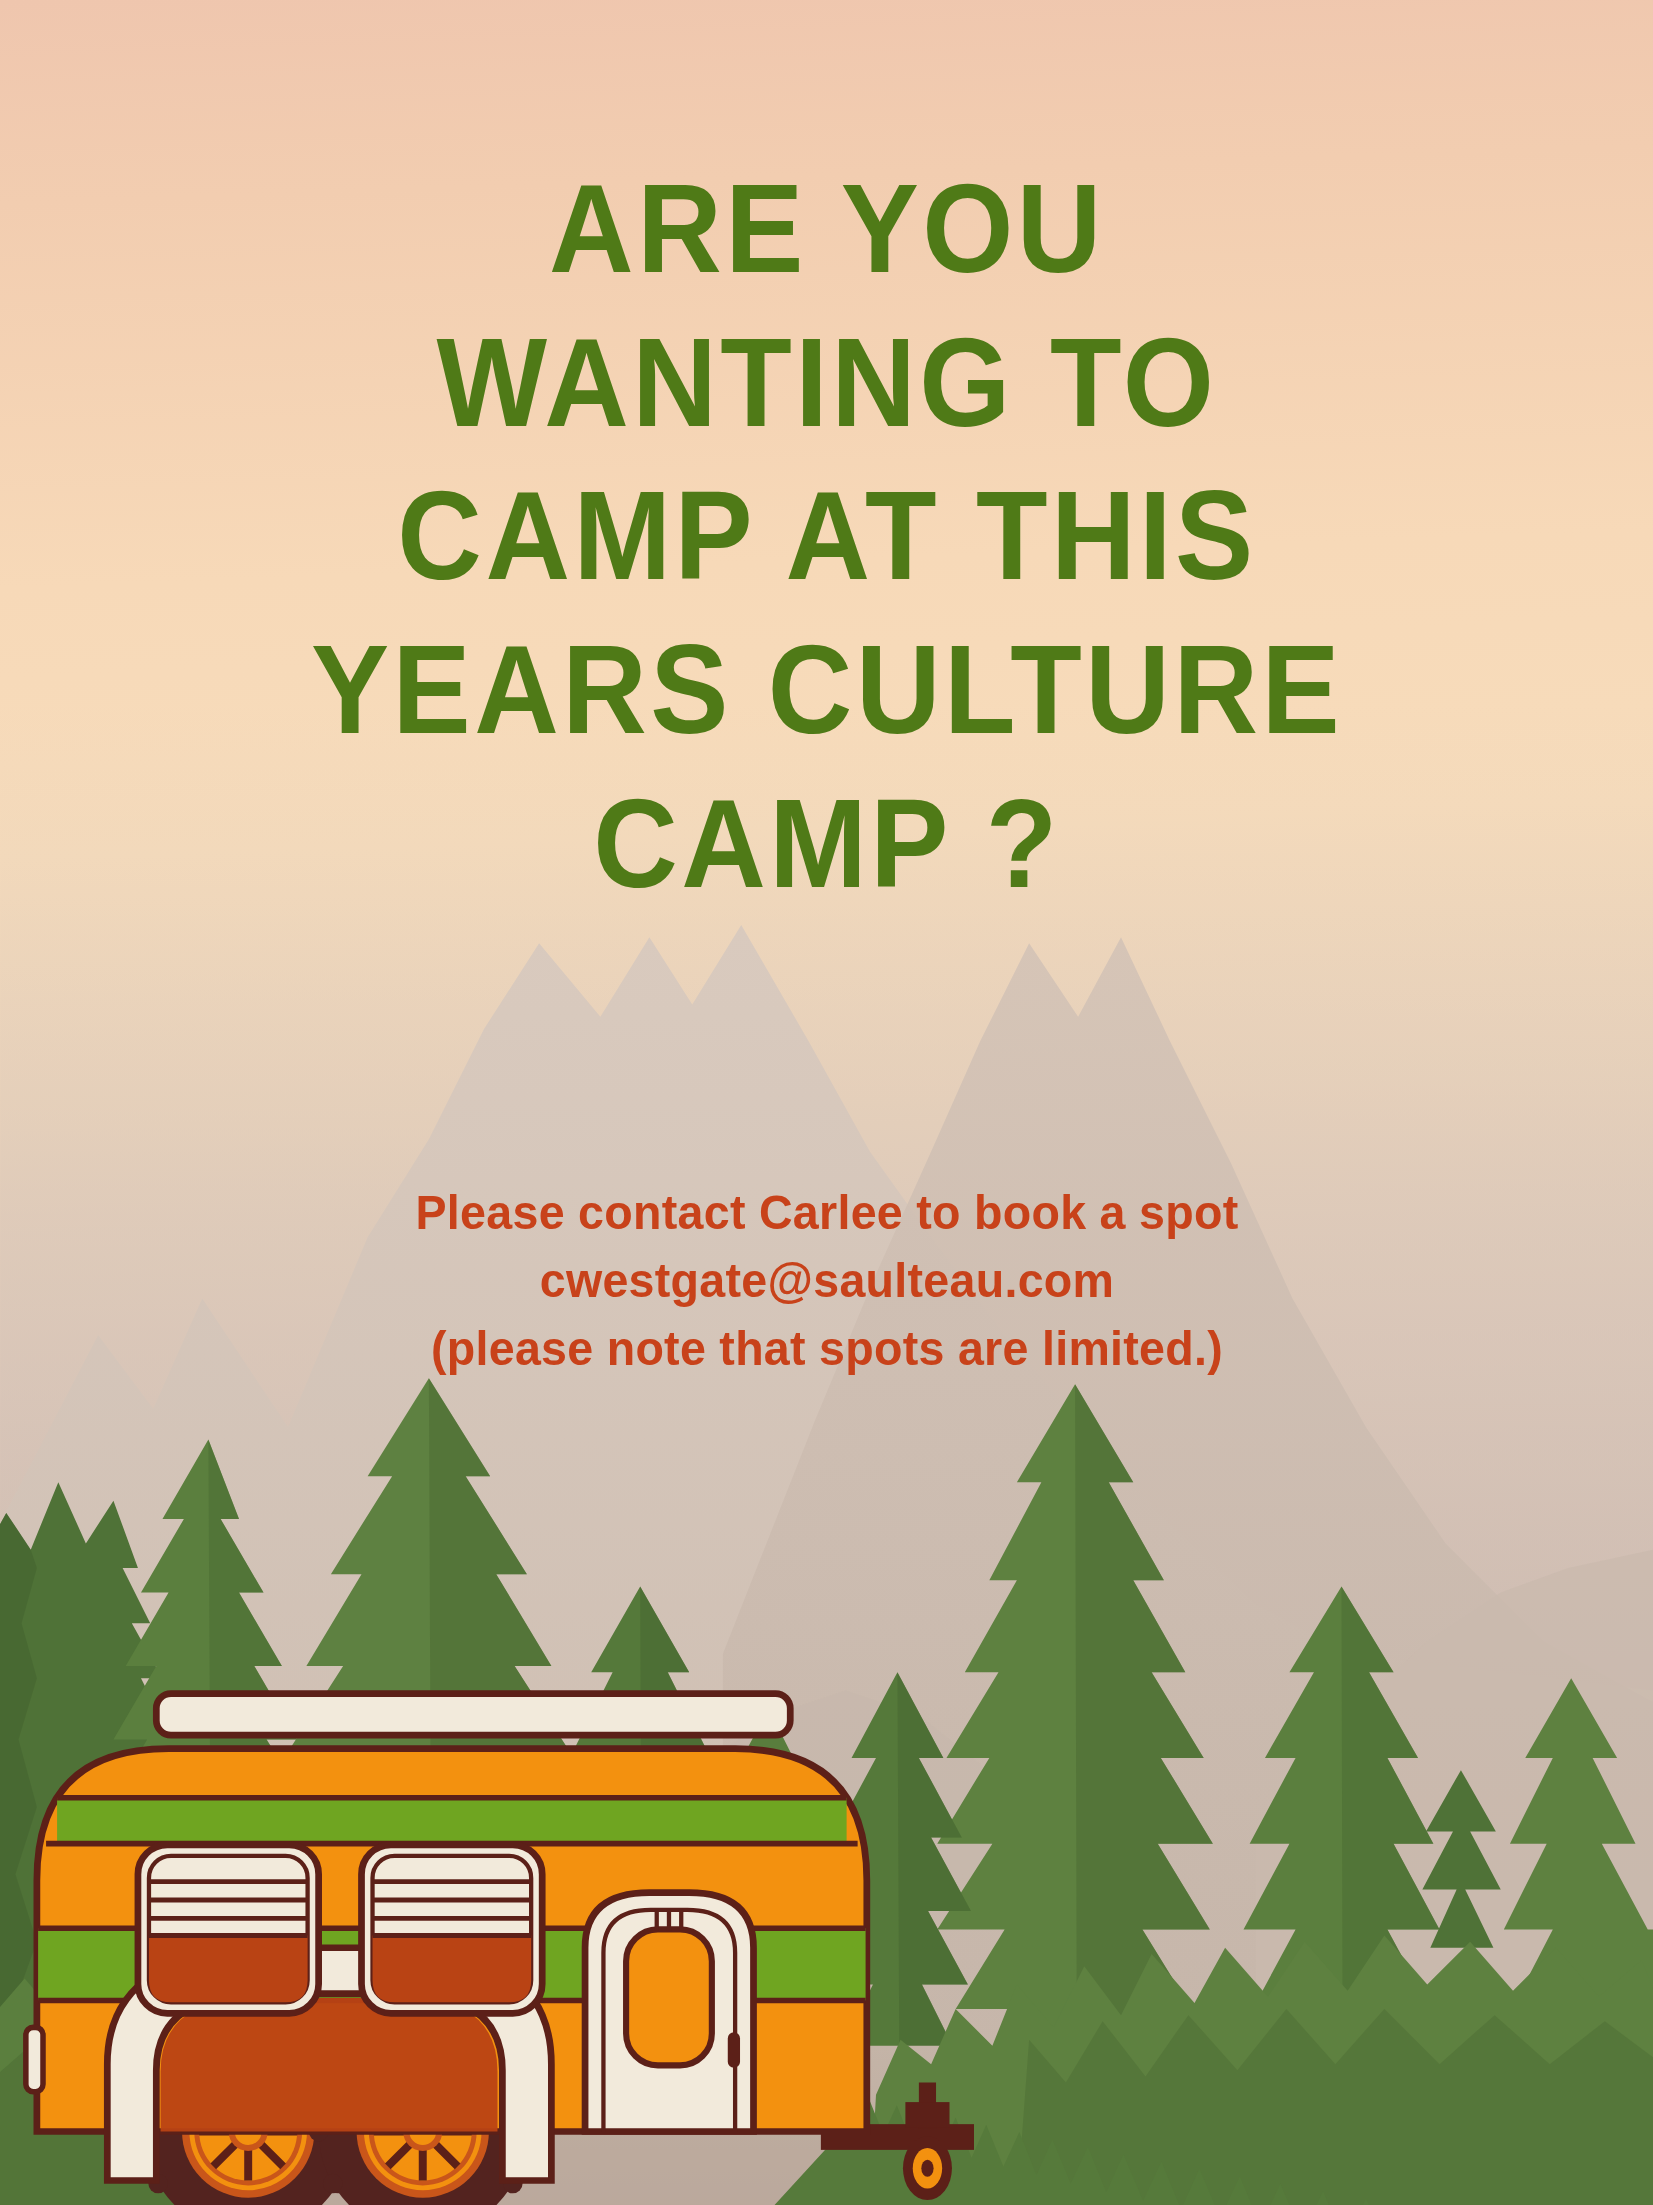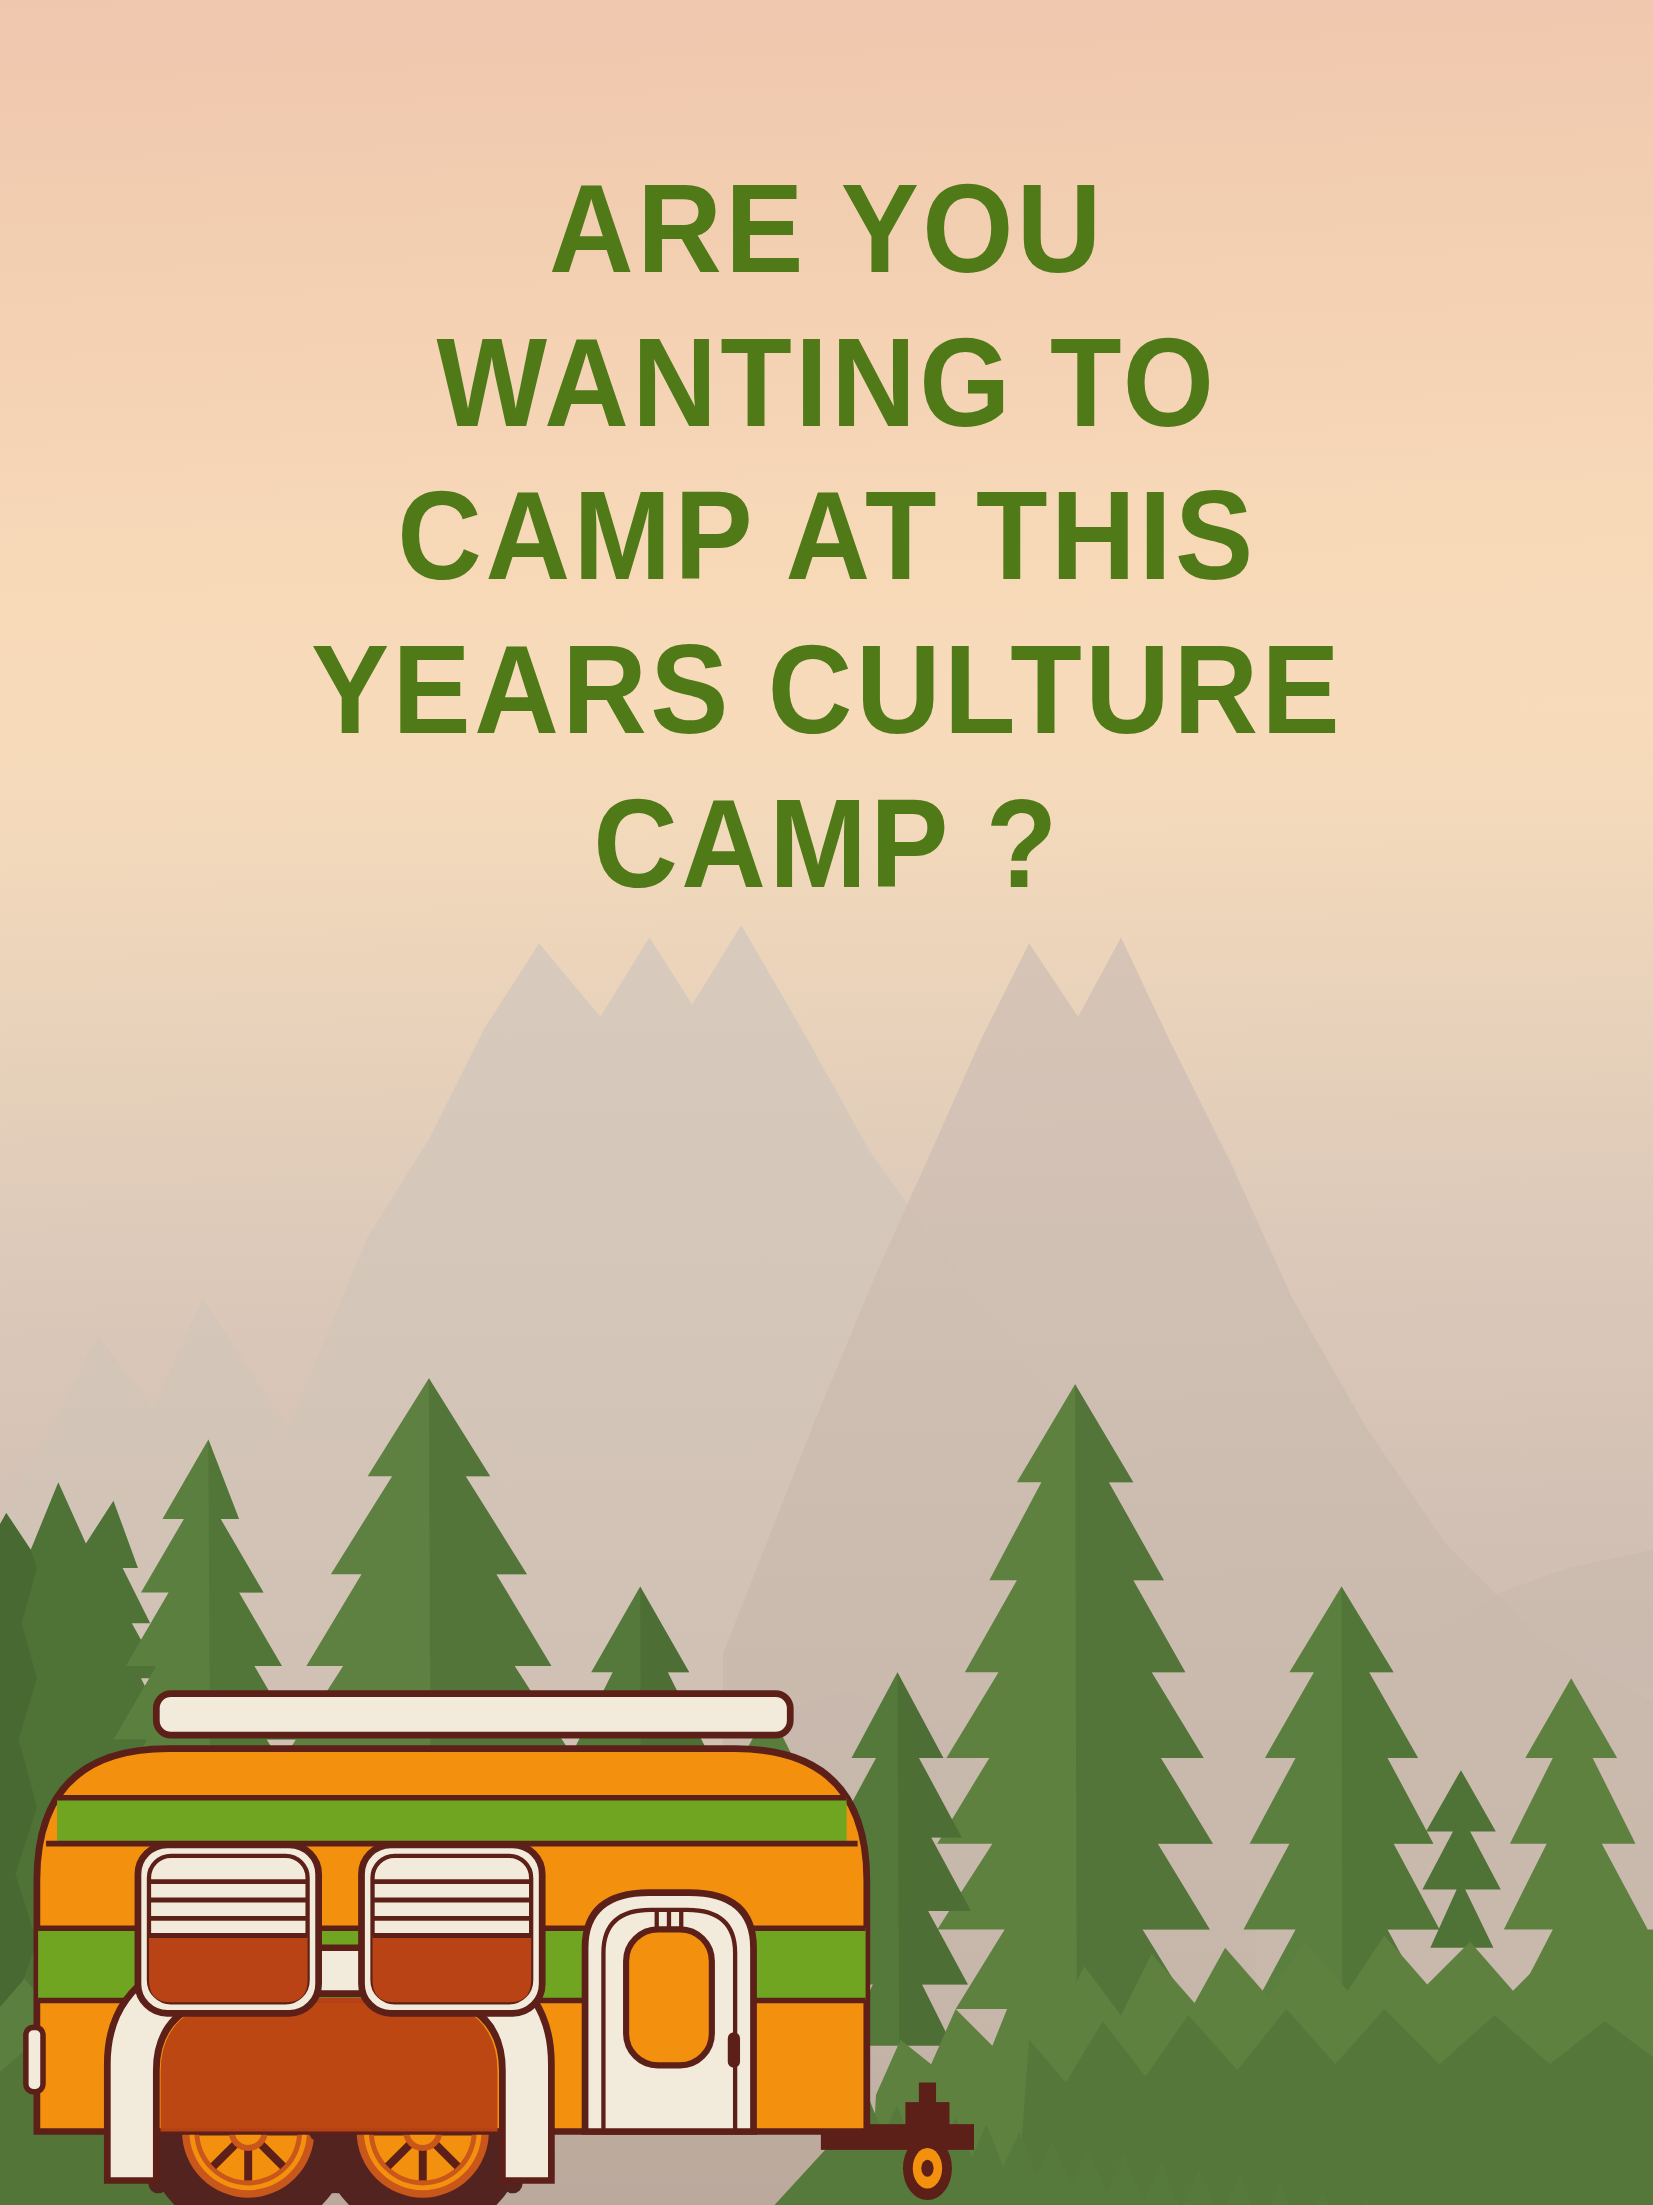--- a/index.html
+++ b/index.html
@@ -255,20 +255,25 @@
   </div>
 
   <div id="headline">
     <span class="hl">ARE YOU</span>
     <span class="hl">WANTING TO</span>
     <span class="hl">CAMP AT THIS</span>
     <span class="hl">YEARS CULTURE</span>
     <span class="hl">CAMP ?</span>
   </div>
 
+  <div id="contact">
+    <span class="ct">Please contact Carlee to book a spot</span>
+    <span class="ct">cwestgate@saulteau.com</span>
+    <span class="ct">(please note that spots are limited.)</span>
+  </div>
 
   <div class="layer" style="z-index:40;">
     <svg width="1654" height="2205" viewBox="0 0 2700 3600" xmlns="http://www.w3.org/2000/svg" aria-hidden="true">
       <g>
 
         <g>
           <rect x="1340" y="3468" width="250" height="42" fill="#5C2018"></rect>
           <rect x="1500" y="3400" width="28" height="75" fill="#5C2018"></rect>
           <rect x="1478" y="3432" width="72" height="42" fill="#5C2018"></rect>
           <ellipse cx="1514" cy="3540" rx="40" ry="52" fill="#5C2018"></ellipse>

